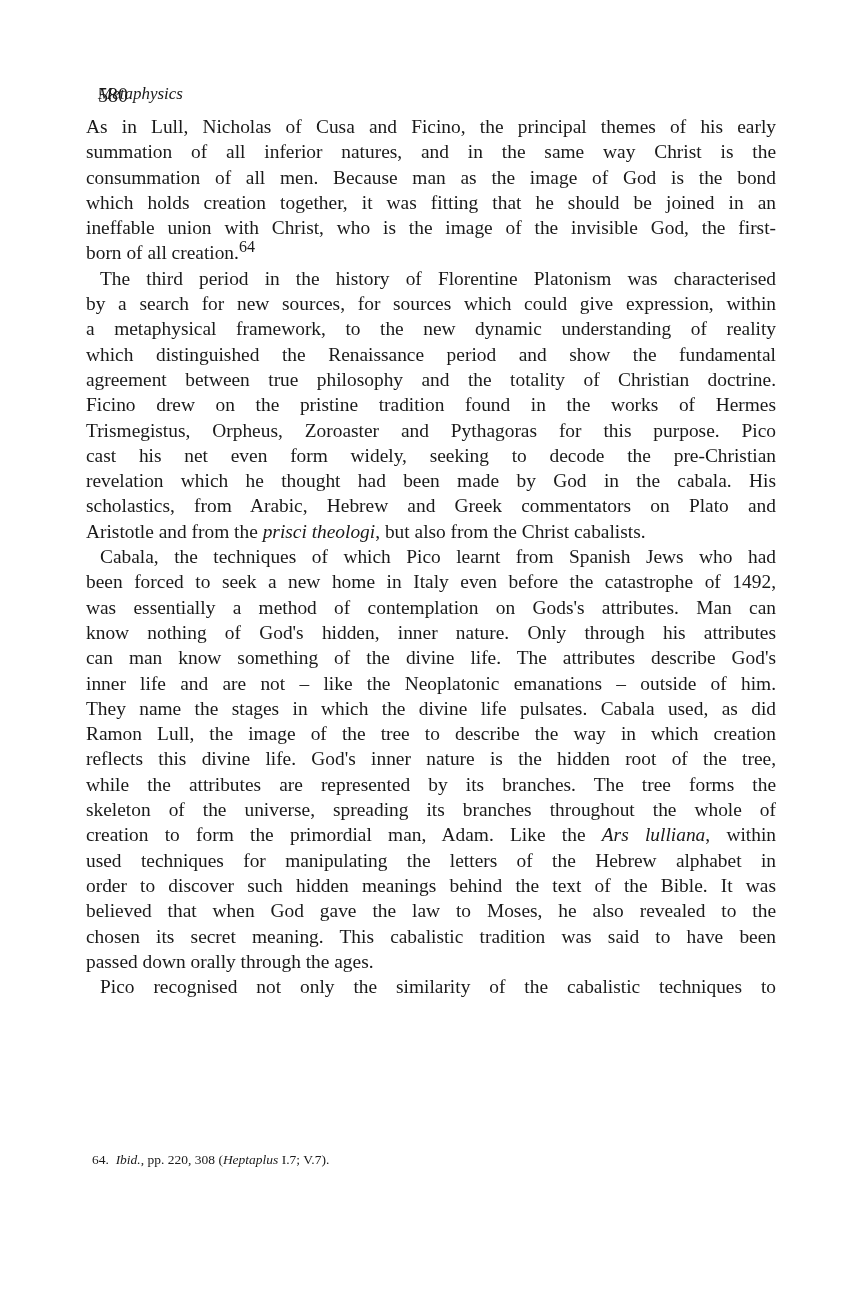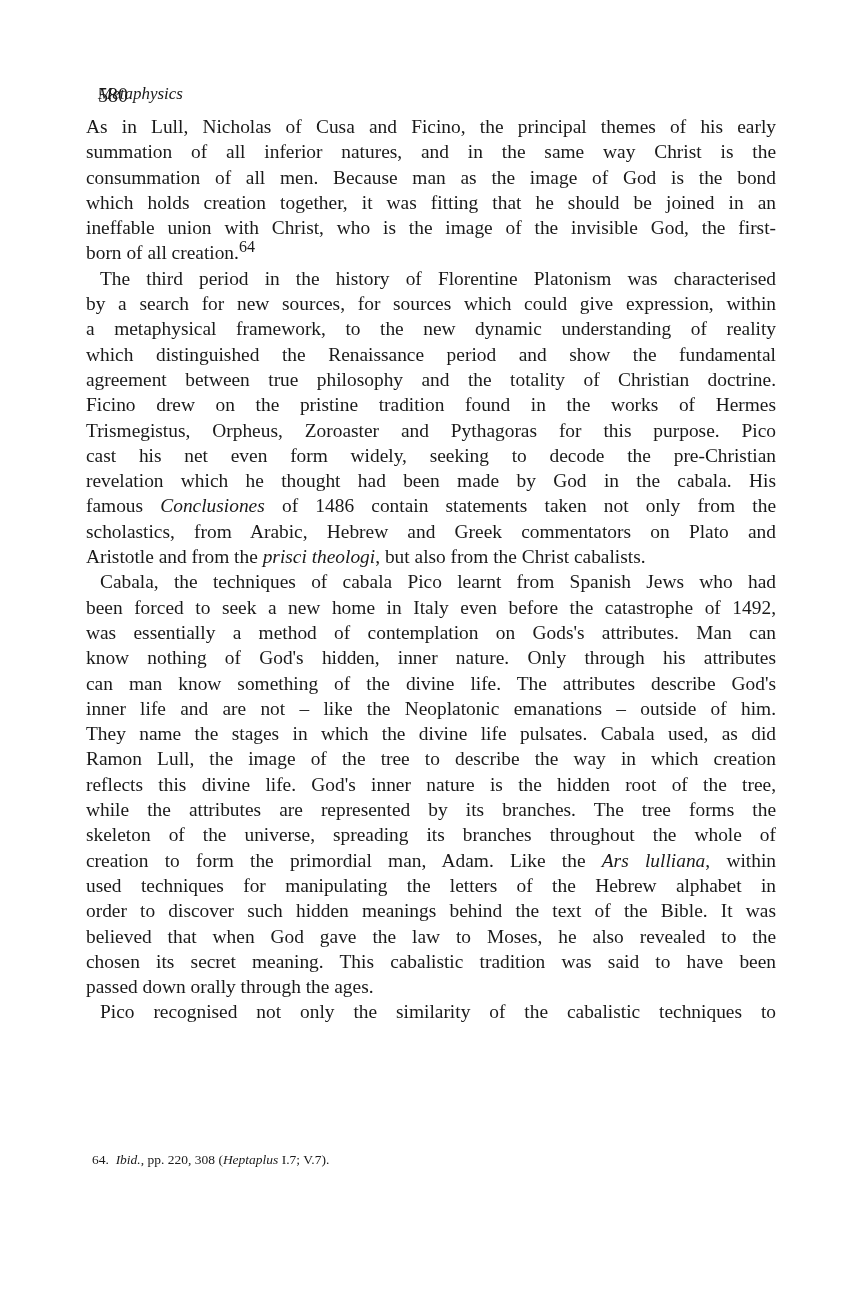--- a/index.html
+++ b/index.html
@@ -39,27 +39,26 @@
     <p>
       <span class="line" style="padding-left:14px">The third period in the history of Florentine Platonism was characterised</span>
       <span class="line">by a search for new sources, for sources which could give expression, within</span>
       <span class="line">a metaphysical framework, to the new dynamic understanding of reality</span>
       <span class="line">which distinguished the Renaissance period and show the fundamental</span>
       <span class="line">agreement between true philosophy and the totality of Christian doctrine.</span>
       <span class="line">Ficino drew on the pristine tradition found in the works of Hermes</span>
       <span class="line">Trismegistus, Orpheus, Zoroaster and Pythagoras for this purpose. Pico</span>
       <span class="line">cast his net even form widely, seeking to decode the pre-Christian</span>
       <span class="line">revelation which he thought had been made by God in the cabala. His</span>
-      <span class="line"><span>famous </span><i>Conclusiones</i><span> of 1486 contain statements taken not only from the</span></span>
       <span class="line">scholastics, from Arabic, Hebrew and Greek commentators on Plato and</span>
       <span class="line last"><span>Aristotle and from the </span><i>prisci theologi</i><span>, but also from the Christ cabalists.</span></span>
     </p>
 
     <p>
-      <span class="line" style="padding-left:14px">Cabala, the techniques of cabala Pico learnt from Spanish Jews who had</span>
+      <span class="line" style="padding-left:14px">Cabala, the techniques of which Pico learnt from Spanish Jews who had</span>
       <span class="line">been forced to seek a new home in Italy even before the catastrophe of 1492,</span>
       <span class="line">was essentially a method of contemplation on Gods's attributes. Man can</span>
       <span class="line">know nothing of God's hidden, inner nature. Only through his attributes</span>
       <span class="line">can man know something of the divine life. The attributes describe God's</span>
       <span class="line">inner life and are not – like the Neoplatonic emanations – outside of him.</span>
       <span class="line">They name the stages in which the divine life pulsates. Cabala used, as did</span>
       <span class="line">Ramon Lull, the image of the tree to describe the way in which creation</span>
       <span class="line">reflects this divine life. God's inner nature is the hidden root of the tree,</span>
       <span class="line">while the attributes are represented by its branches. The tree forms the</span>
       <span class="line">skeleton of the universe, spreading its branches throughout the whole of</span>

